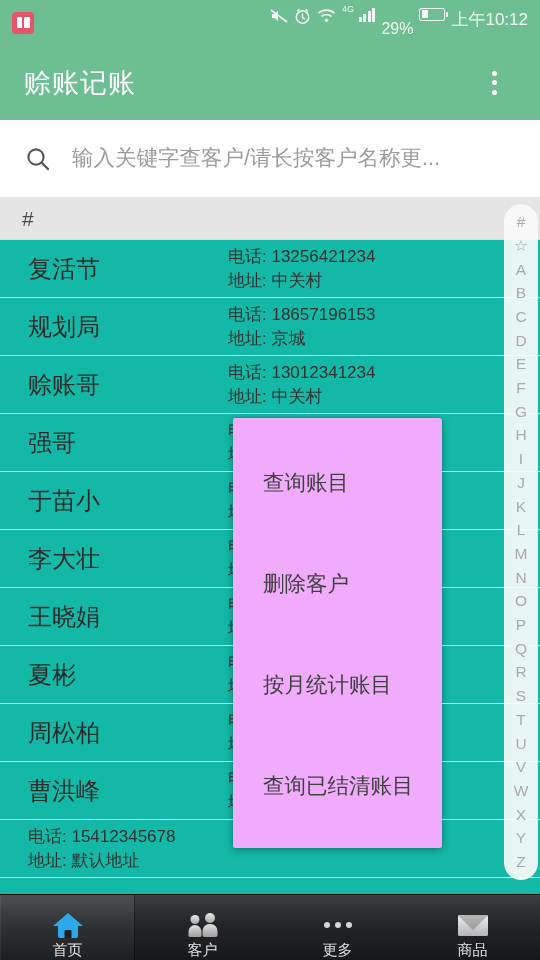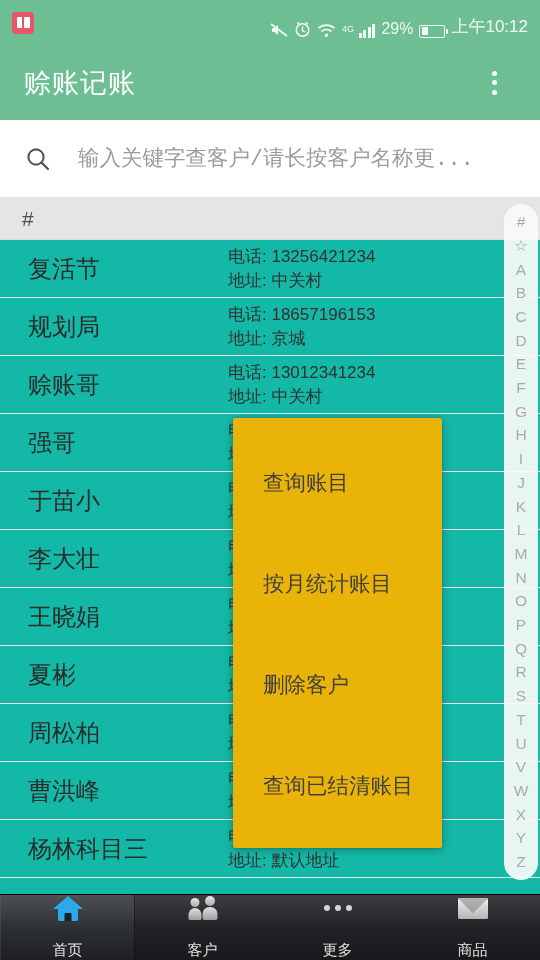--- a/index.html
+++ b/index.html
@@ -17,21 +17,21 @@
 
   
   .statusbar {
     position: absolute; top: 0; left: 0;
     width: 540px; height: 45px;
     background: #6dbf93;
     display: flex; align-items: center;
     padding: 0 12px;
   }
   .sb-left { display: flex; align-items: center; gap: 6px; flex: 1; }
-  .sb-right { display: flex; align-items: flex-end; gap: 6px; }
+  .sb-right { display: flex; align-items: flex-start; gap: 6px; }
   .app-badge {
     width: 22px; height: 22px;
     border-radius: 4px;
     background: #e8556b;
     display: flex; align-items: center; justify-content: center;
   }
   .app-badge .book {
     width: 13px; height: 11px;
     background: #ffffff;
     border-radius: 1px;
@@ -96,23 +96,23 @@
     width: 540px; height: 78px;
     background: #ffffff;
     display: flex; align-items: center;
     padding: 0 18px;
     border-bottom: 1px solid #e4e4e4;
   }
   .search-icon { width: 40px; display: flex; justify-content: center; }
   .search-input {
     flex: 1; border: none; outline: none;
     font-size: 21.5px; color: #9a9a9a;
-    font-family: Liberation Mono, monospace;
+    font-family: Liberation Sans, sans-serif;
     background: transparent;
-    margin-left: 20px;
+    margin-left: 14px;
     white-space: nowrap; overflow: hidden;
   }
   .search-input::placeholder { color: #9b9b9b; }
 
   
   .list-wrap {
     position: absolute; top: 198px; left: 0;
     width: 540px; height: 696px;
     overflow: hidden; background: #ffffff;
   }
@@ -160,21 +160,21 @@
     line-height: 1; display: block;
     text-align: center; width: 100%;
     cursor: pointer;
   }
 
   
   .popup {
     position: absolute;
     left: 233px; top: 418px;
     width: 209px; height: 430px;
-    background: #eab308;
+    background: #f0abfc;
     border-radius: 2px;
     box-shadow: 0 2px 9px rgba(0,0,0,0.30), 0 0 2px rgba(0,0,0,0.18);
     z-index: 20;
     display: flex; flex-direction: column;
     padding: 14px 0 12px 0;
   }
   .popup-item {
     flex: 1;
     display: flex; align-items: center;
     padding-left: 30px;
@@ -186,21 +186,21 @@
   
   .bottomnav {
     position: absolute; bottom: 0; left: 0;
     width: 540px; height: 66px;
     background: linear-gradient(to bottom, #3c3f42 0%, #232528 45%, #17181a 100%);
     display: flex;
     border-top: 1px solid #000000;
   }
   .nav-item {
     flex: 1; display: flex; flex-direction: column;
-    align-items: center; justify-content: space-between;
+    align-items: center; justify-content: flex-end;
     gap: 3px; cursor: pointer;
     position: relative;
   }
   .nav-item.active {
     background: linear-gradient(to bottom, #4c5053 0%, #2e3134 50%, #1d1f21 100%);
     box-shadow: inset 1px 0 0 rgba(255,255,255,0.07), inset -1px 0 0 rgba(0,0,0,0.5);
   }
   .nav-label { font-size: 15px; color: #e0e0e0; }
   .nav-icon { height: 26px; display: flex; align-items: center; justify-content: center; }
 
@@ -390,21 +390,20 @@
       </div>
     </div>
     <div class="row">
       <div class="row-name">曹洪峰</div>
       <div class="row-detail">
         <div>电话: 15312345678</div>
         <div>地址: 默认地址</div>
       </div>
     </div>
     <div class="row">
-      <div class="row-name">杨林科目三</div>
       <div class="row-detail">
         <div>电话: 15412345678</div>
         <div>地址: 默认地址</div>
       </div>
     </div>
     <div class="row">
       <div class="row-name"></div>
 
     </div>
   </div>
@@ -435,22 +434,22 @@
     <span>U</span>
     <span>V</span>
     <span>W</span>
     <span>X</span>
     <span>Y</span>
     <span>Z</span>
   </div>
 
   <div class="popup">
     <div class="popup-item">查询账目</div>
+    <div class="popup-item">删除客户</div>
     <div class="popup-item">按月统计账目</div>
-    <div class="popup-item">删除客户</div>
     <div class="popup-item">查询已结清账目</div>
   </div>
 
   <div class="bottomnav">
     <div class="nav-item active">
       <span class="nav-icon">
         <span class="home-ico">
             <span class="roof"></span>
             <span class="body"></span>
             <span class="door"></span>

